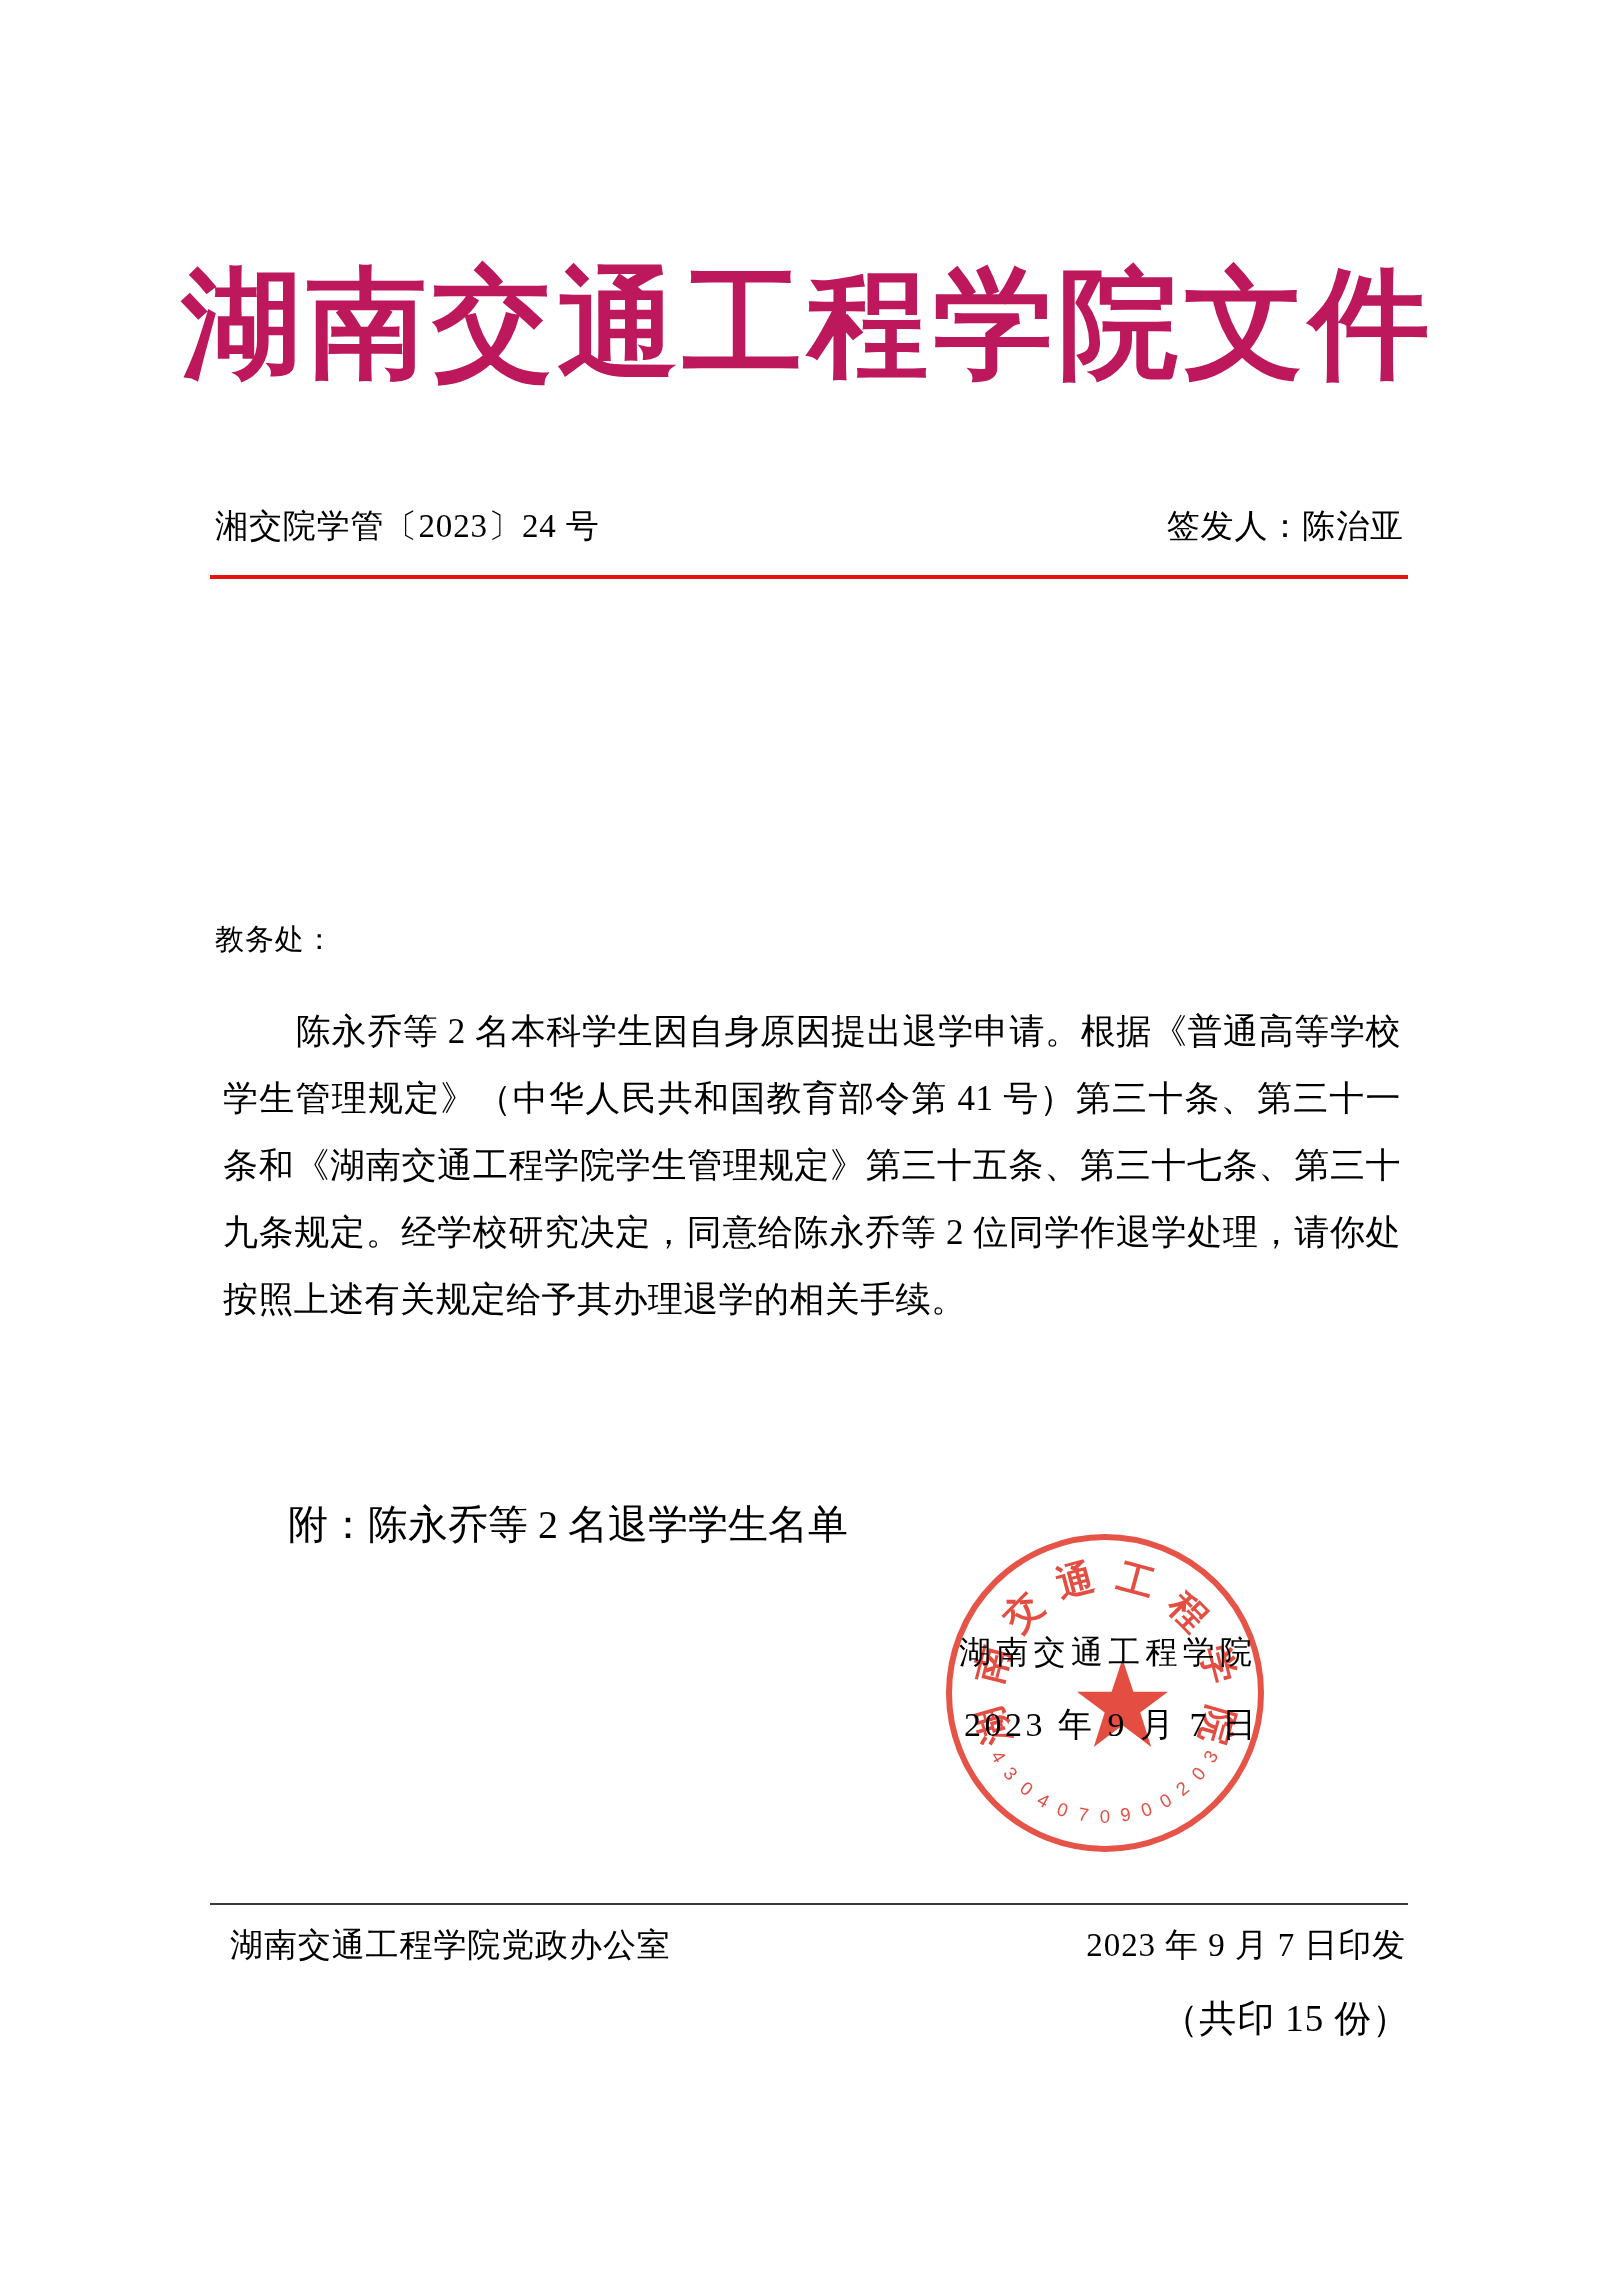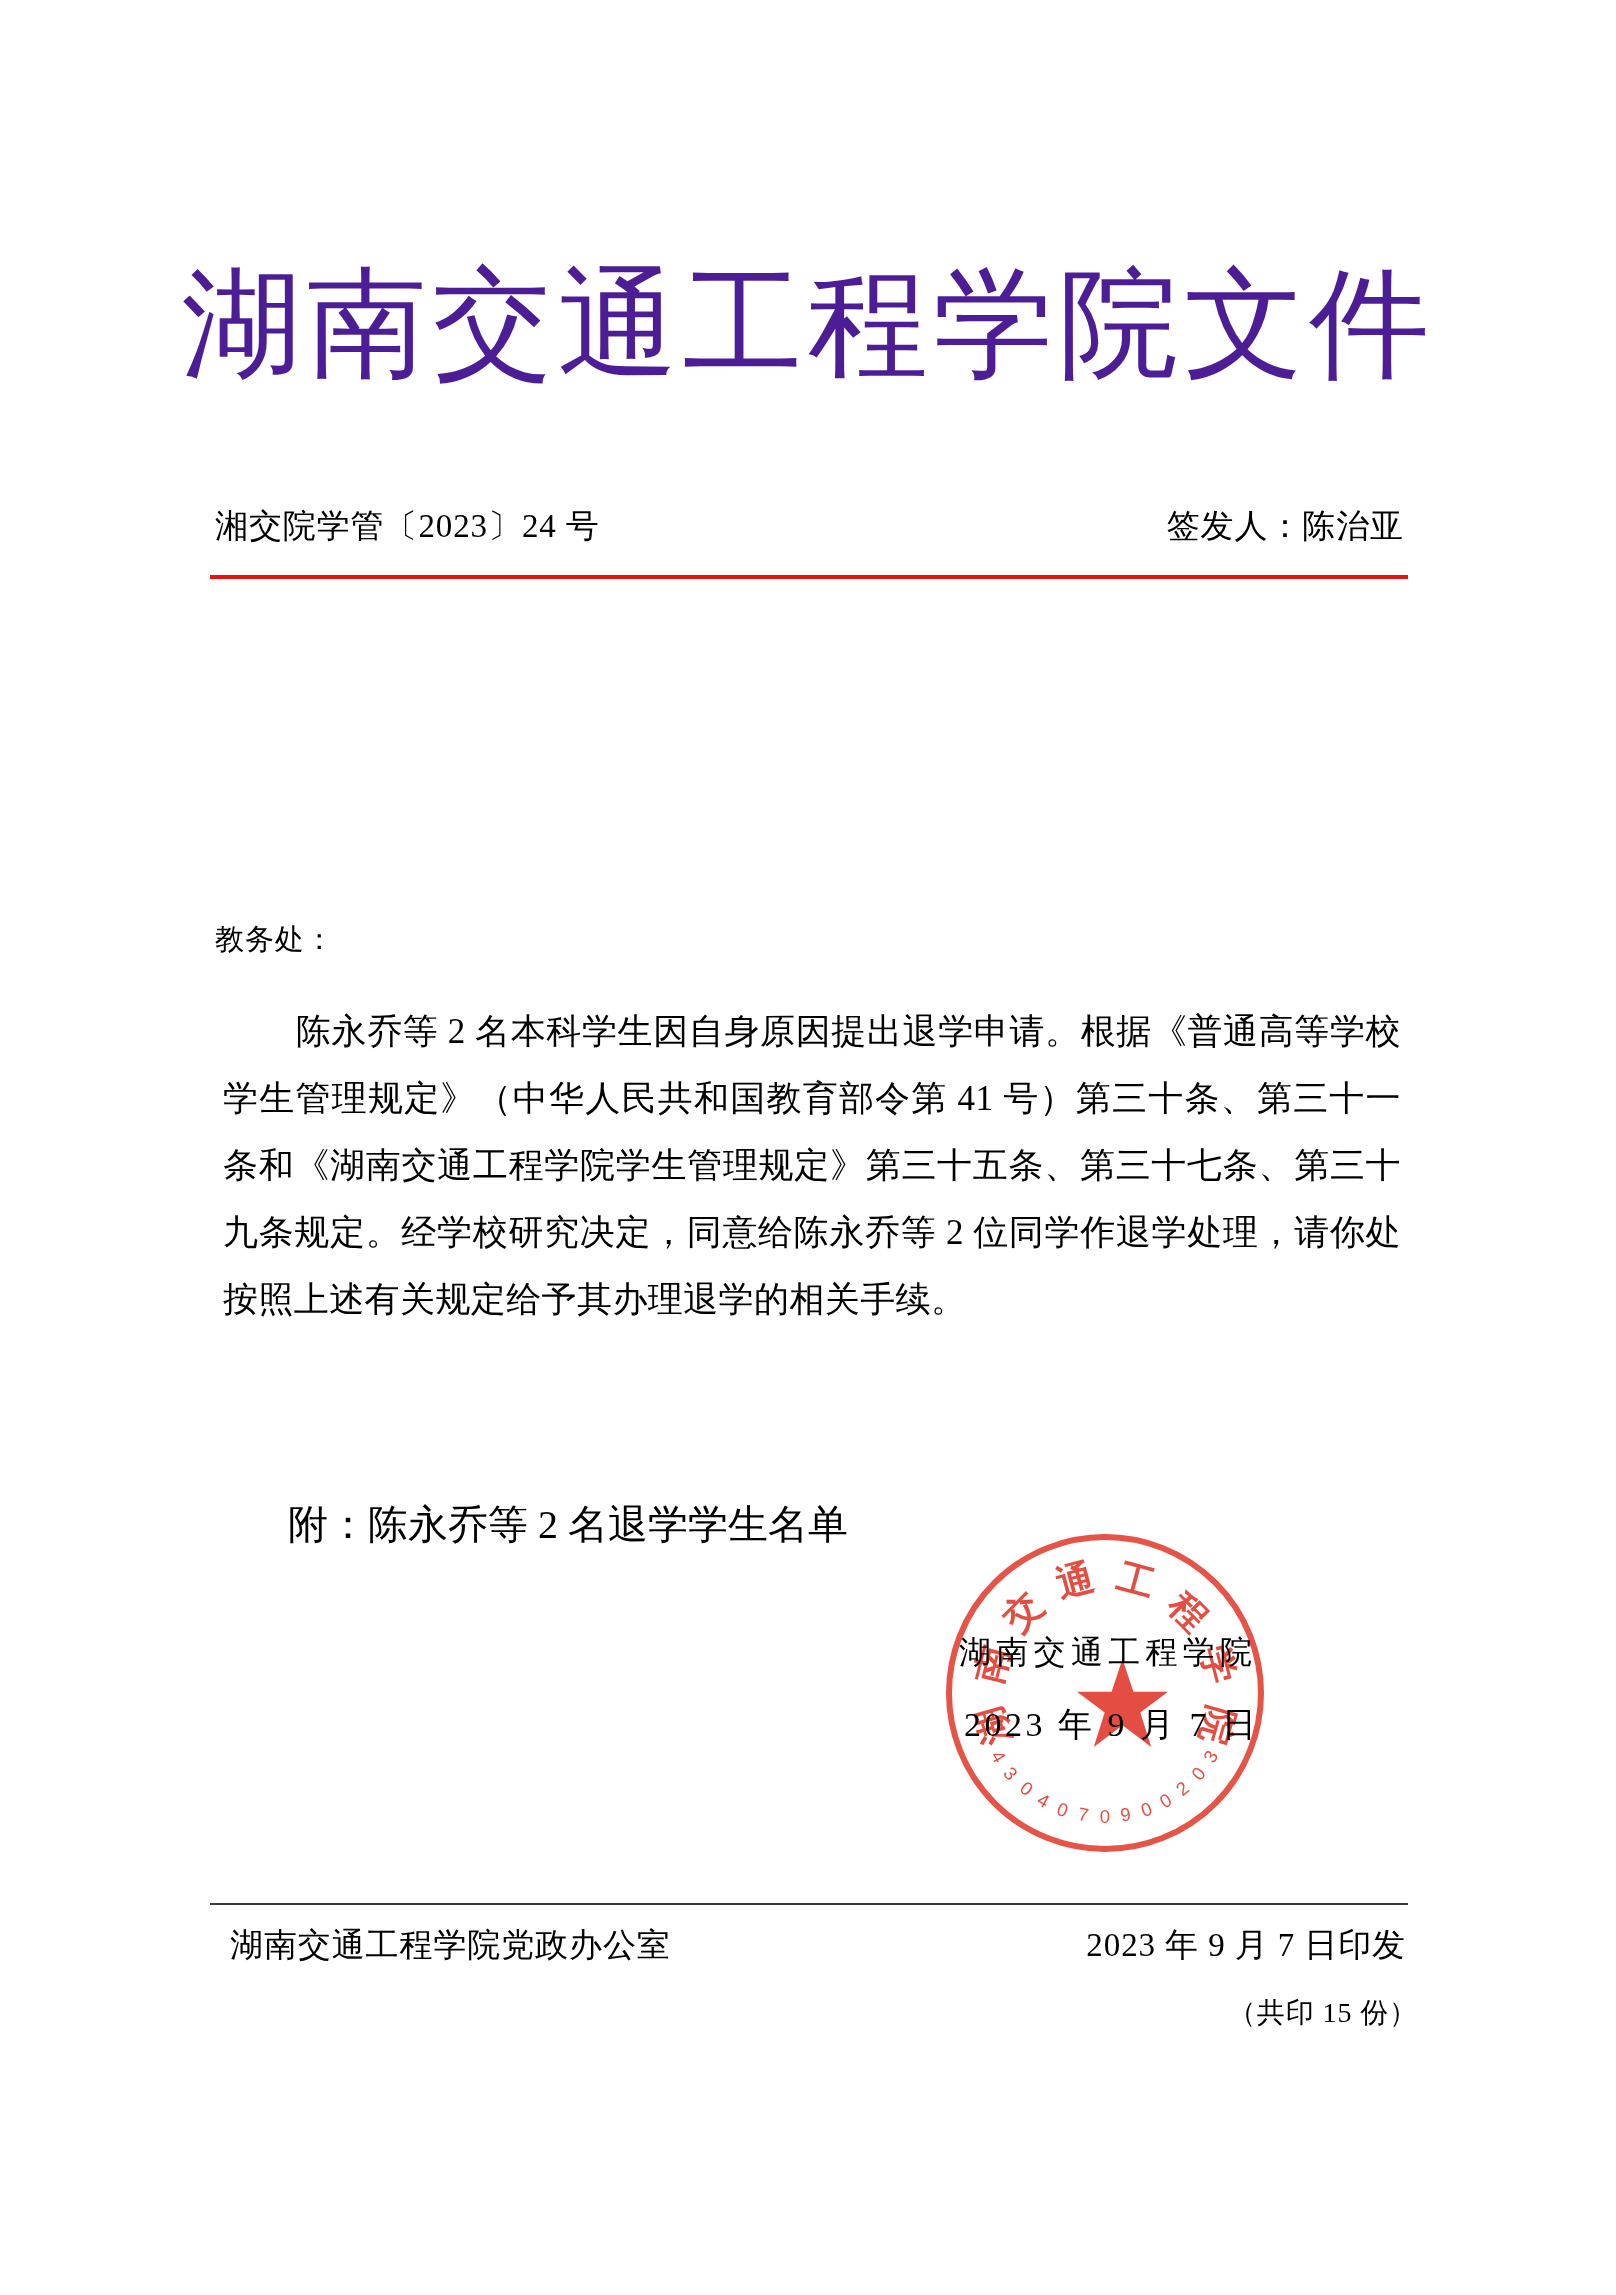--- a/index.html
+++ b/index.html
@@ -26,23 +26,23 @@
     left: 0;
     top: 0;
     width: 1616px;
   }
   .doc-title-red {
     position: absolute;
     left: 0;
     top: 265px;
     width: 1616px;
     text-align: center;
-    color: #4c1d95;
+    color: #be185d;
     font-family: "Liberation Serif", "DejaVu Serif", serif;
-    font-weight: normal;
+    font-weight: bold;
     font-size: 120px;
     letter-spacing: 5.3px;
     line-height: 1;
     white-space: nowrap;
   }
 
   .header-meta {
     position: absolute;
     left: 215px;
     top: 504px;
@@ -242,23 +242,23 @@
   .footer-right {
     position: absolute;
     right: 210px;
     top: 1923px;
     font-size: 33px;
     letter-spacing: 0.9px;
     white-space: nowrap;
   }
   .footer-count {
     position: absolute;
-    right: 198px;
+    right: 206px;
     top: 1994px;
-    font-size: 28px;
+    font-size: 37px;
     letter-spacing: 0.9px;
     white-space: nowrap;
     text-align: center;
   }
 </style>
 </head>
 <body>
 
 <div class="page">
 

